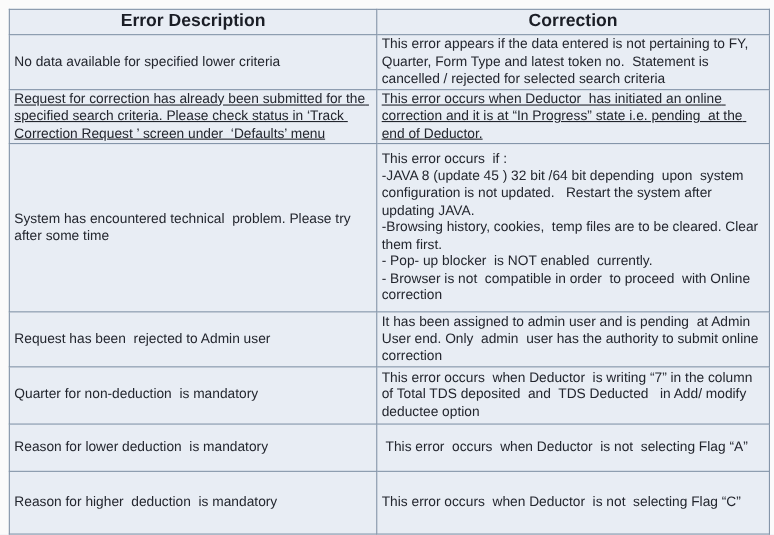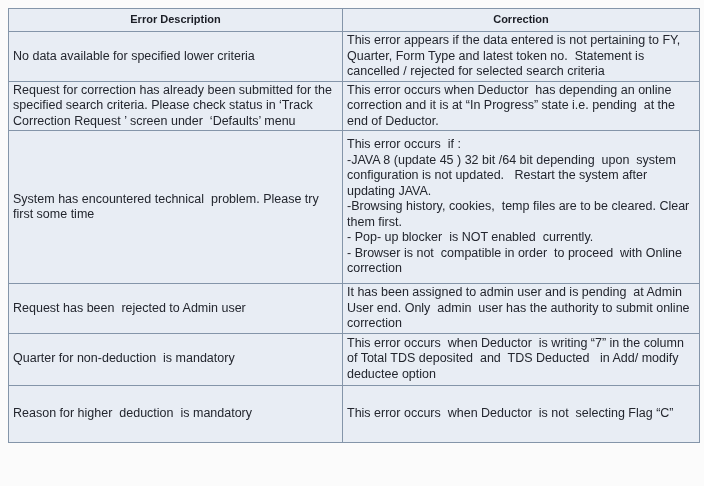--- a/index.html
+++ b/index.html
@@ -34,27 +34,27 @@
     vertical-align:middle;
     padding:1px 4px 1px 4px;
     white-space:pre-wrap;
     word-wrap:break-word;
   }
   table.error-table th{
     font-weight:bold;
     text-align:center;
     height:20px;
     padding:1px 2px;
-    font-size:11px;
+    font-size:16px;
     color:#1b1e26;
   }
   col.c-desc{width:334px;}
   col.c-expl{width:357px;}
   tr.r0{height:47px;}
-  tr.r1{height:47px;}
+  tr.r1{height:47px;text-decoration:underline;}
   tr.r2{height:153px;}
   tr.r3{height:48px;}
   tr.r4{height:52px;}
   tr.r5{height:43px;}
   tr.r6{height:57px;}
 </style>
 </head>
 <body>
 
 <div class="table-wrap">
@@ -69,37 +69,41 @@
         <th>Correction</th>
       </tr>
     </thead>
     <tbody>
       <tr class="r0">
         <td>No data available for specified lower criteria</td>
         <td>This error appears if the data entered is not pertaining to FY, Quarter, Form Type and latest token no.  Statement is cancelled / rejected for selected search criteria</td>
       </tr>
       <tr class="r1">
         <td>Request for correction has already been submitted for the specified search criteria. Please check status in ‘Track Correction Request ’ screen under  ‘Defaults’ menu</td>
-        <td>This error occurs when Deductor  has depending an online correction and it is at “In Progress” state i.e. pending  at the end of Deductor.</td>
+        <td>This error occurs when Deductor  has initiated an online correction and it is at “In Progress” state i.e. pending  at the end of Deductor.</td>
       </tr>
       <tr class="r2">
-        <td>System has encountered technical  problem. Please try first some time</td>
+        <td>System has encountered technical  problem. Please try after some time</td>
         <td>This error occurs  if :
 -JAVA 8 (update 45 ) 32 bit /64 bit depending  upon  system configuration is not updated.   Restart the system after updating JAVA.
 -Browsing history, cookies,  temp files are to be cleared. Clear them first.
 - Pop- up blocker  is NOT enabled  currently.
 - Browser is not  compatible in order  to proceed  with Online correction</td>
       </tr>
       <tr class="r3">
         <td>Request has been  rejected to Admin user</td>
         <td>It has been assigned to admin user and is pending  at Admin User end. Only  admin  user has the authority to submit online correction</td>
       </tr>
       <tr class="r4">
         <td>Quarter for non-deduction  is mandatory</td>
         <td>This error occurs  when Deductor  is writing “7” in the column of Total TDS deposited  and  TDS Deducted   in Add/ modify deductee option</td>
       </tr>
+      <tr class="r5">
+        <td>Reason for lower deduction  is mandatory</td>
+        <td> This error  occurs  when Deductor  is not  selecting Flag “A”</td>
+      </tr>
       <tr class="r6">
         <td>Reason for higher  deduction  is mandatory</td>
         <td>This error occurs  when Deductor  is not  selecting Flag “C”</td>
       </tr>
     </tbody>
   </table>
 </div>
 
 </body></html>

